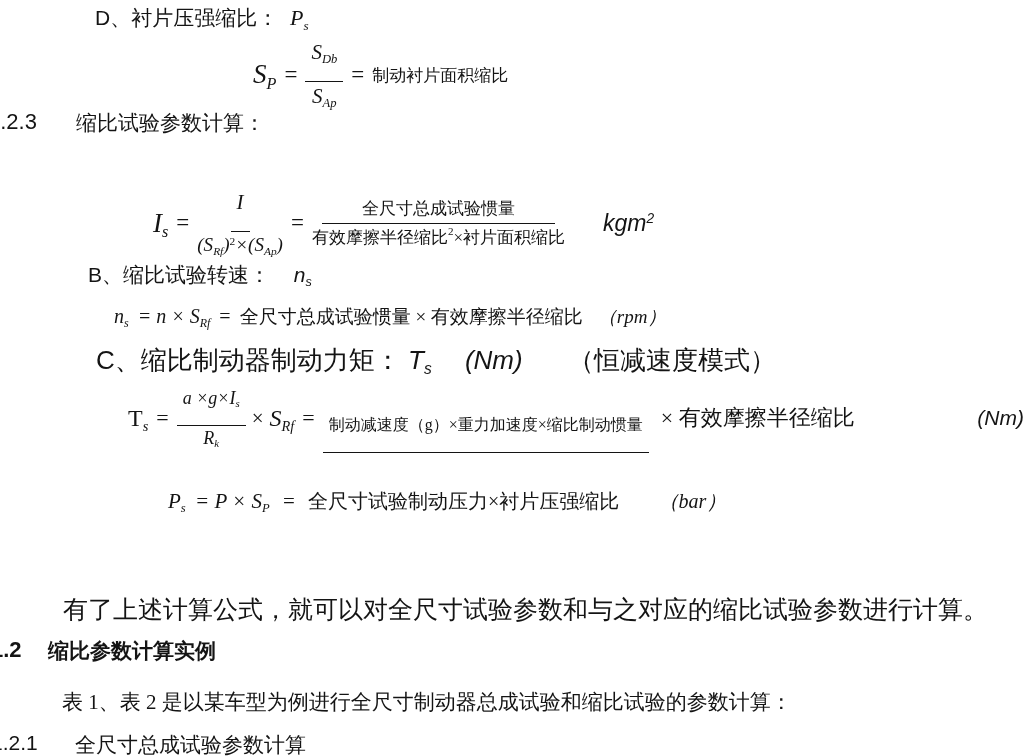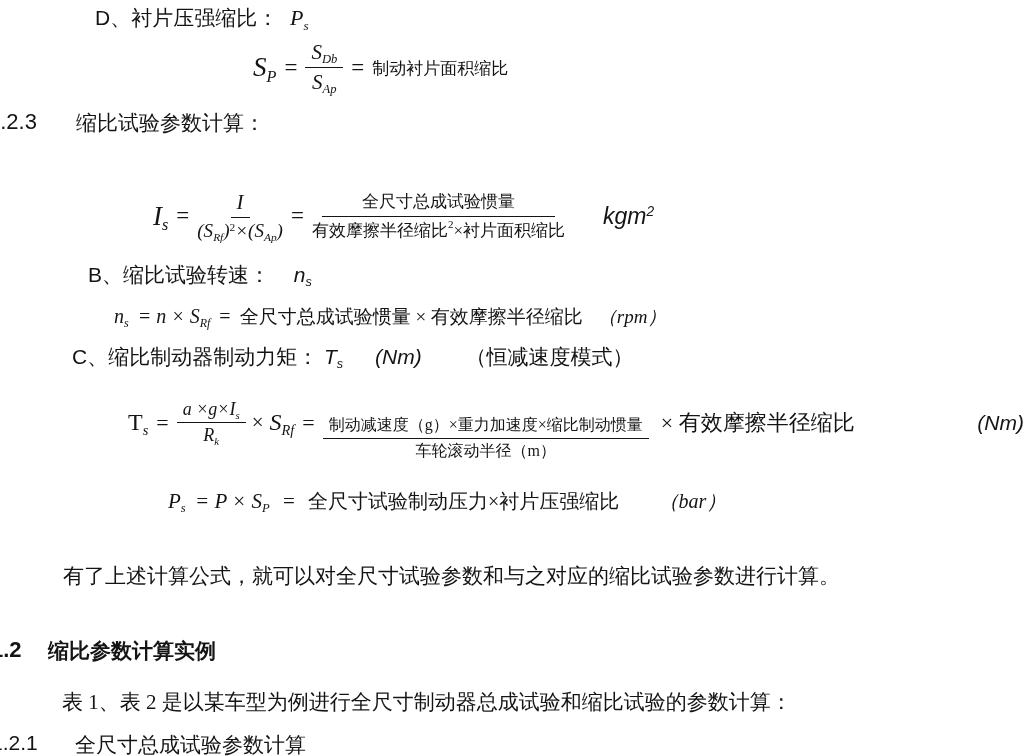--- a/index.html
+++ b/index.html
@@ -11,21 +11,21 @@
     -webkit-font-smoothing:antialiased;
   }
   #page{position:relative;width:1024px;height:756px;background:#ffffff;overflow:hidden;}
   .line{position:absolute;white-space:nowrap;color:#141414;}
   .sans{font-family:"Liberation Sans",sans-serif;}
   .serif{font-family:"Liberation Serif",serif;}
   .it{font-style:italic;}
   .b{font-weight:bold;}
   .mrow{display:inline-flex;align-items:center;}
   .frac{display:inline-flex;flex-direction:column;align-items:center;text-align:center;vertical-align:middle;}
-  .num{display:block;border-bottom:1.6px solid #141414;padding:0 6px 2px;}
+  .num{display:block;border-bottom:1.6px solid #141414;padding:0 6px 16px;}
   .den{display:block;padding-top:2px;}
   .sub{font-size:0.60em;font-style:italic;position:relative;top:0.35em;}
   .sup{font-size:0.60em;position:relative;top:-0.55em;}
   .sup-pierce{font-size:0.65em;position:relative;top:-0.75em;font-style:normal;}
   .eq{padding:0 8px;font-style:normal;}
 </style>
 </head>
 <body>
 
 <div id="page">
@@ -75,55 +75,54 @@
   </div>
 
   <div class="line serif" style="top:304px;left:114px;font-size:20px;">
     <span class="it"><span>n</span><span class="sub">s</span></span>
     <span class="it" style="margin-left:4px;"><span>= n × S</span><span class="sub">Rf</span></span>
     <span style="margin:0 4px;">=</span>
     <span style="font-size:19px;">全尺寸总成试验惯量 × 有效摩擦半径缩比</span>
     <span class="it" style="font-size:19px;margin-left:10px;">（rpm）</span>
   </div>
 
-  <div class="line sans" style="top:343px;left:72px;font-size:21px;">
+  <div class="line sans" style="top:343px;left:96px;font-size:26px;">
     <span>C、缩比制动器制动力矩：</span>
     <span class="it"><span>T</span><span class="sub">s</span></span>
     <span class="it" style="margin-left:26px;">(Nm)</span>
     <span style="margin-left:38px;">（恒减速度模式）</span>
   </div>
 
   <div class="line mrow" style="top:383px;left:128px;right:0;width:896px;">
     <span class="serif" style="font-size:24px;"><span>T</span><span class="sub">s</span></span>
     <span class="serif eq" style="font-size:22px;">=</span>
     <span class="frac serif it" style="font-size:18px;">
       <span class="num"><span>a ×g×</span><span>I</span><span class="sub">s</span></span>
       <span class="den"><span>R</span><span class="sub">k</span></span>
     </span>
     <span class="serif" style="font-size:21px;margin:0 6px;">×</span>
     <span class="serif it" style="font-size:24px;"><span>S</span><span class="sub">Rf</span></span>
     <span class="serif eq" style="font-size:22px;">=</span>
     <span class="frac serif" style="font-size:16px;margin-top:32px;">
       <span class="num">制动减速度（g）×重力加速度×缩比制动惯量</span>
-      <span class="den">车轮滚动半径（m）</span>
     </span>
     <span class="serif" style="font-size:22px;margin-left:12px;">× 有效摩擦半径缩比</span>
     <span class="sans it" style="font-size:21px;margin-left:auto;">(Nm)</span>
   </div>
 
 
   <div class="line serif" style="top:488px;left:168px;font-size:21px;">
     <span class="it"><span>P</span><span class="sub">s</span></span>
     <span class="it" style="margin-left:4px;"><span>= P × S</span><span class="sub">P</span></span>
     <span style="margin:0 8px;">=</span>
     <span style="font-size:20px;">全尺寸试验制动压力×衬片压强缩比</span>
     <span class="it" style="font-size:20px;margin-left:34px;">（bar）</span>
   </div>
 
-  <div class="line serif" style="top:562px;left:63px;font-size:21px;">有了上述计算公式，就可以对全尺寸试验参数和与之对应的缩比试验参数进行计算。</div>
+  <div class="line serif" style="top:593px;left:63px;font-size:25px;">有了上述计算公式，就可以对全尺寸试验参数和与之对应的缩比试验参数进行计算。</div>
 
   <div class="line" style="top:637px;left:0;">
     <span class="sans b" style="position:absolute;left:-9px;top:0;font-size:22px;">1.2</span>
     <span class="sans b" style="position:absolute;left:48px;top:0;font-size:21px;text-align:right;">缩比参数计算实例</span>
   </div>
 
   <div class="line serif" style="top:688px;left:62px;font-size:21px;">表 1、表 2 是以某车型为例进行全尺寸制动器总成试验和缩比试验的参数计算：</div>
 
   <div class="line" style="top:731px;left:0;">
     <span class="sans" style="position:absolute;left:-9px;top:0;font-size:21px;">1.2.1</span>

